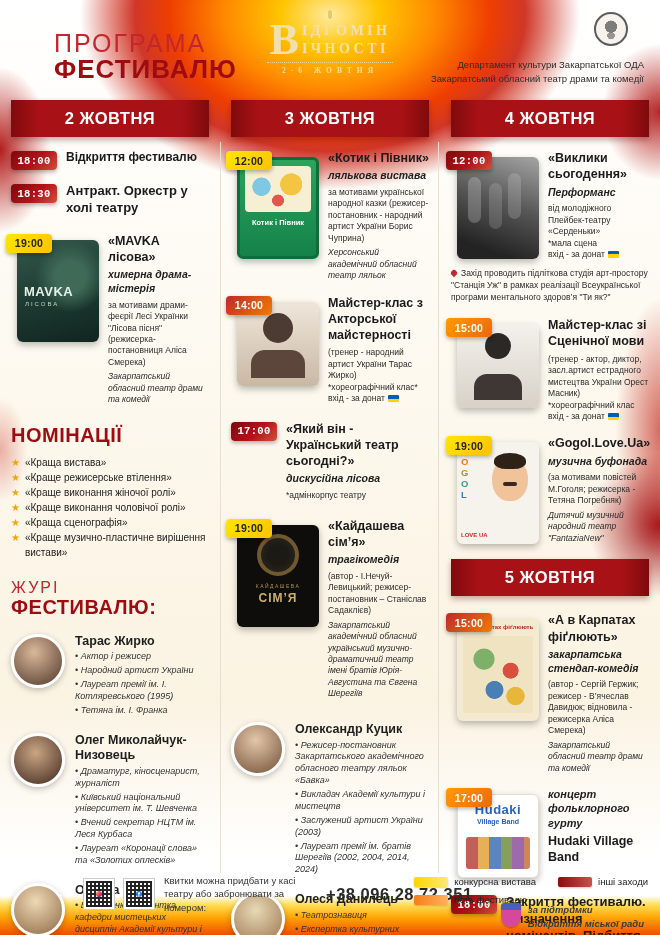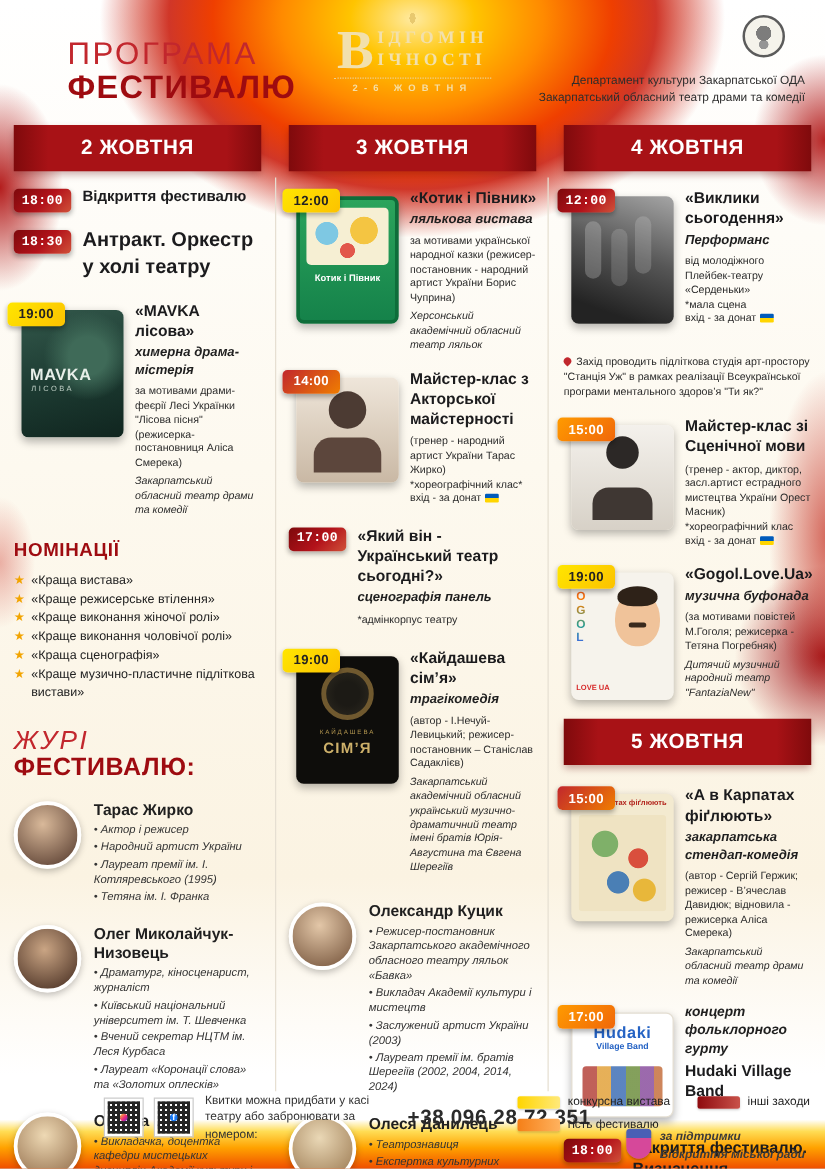--- a/index.html
+++ b/index.html
@@ -22,21 +22,21 @@
   .page-title { position:absolute; left:26px; top:30px; line-height:1.05;margin-left:28px; }
   .pt1 { font-size:25px; letter-spacing:2px; color:#c2272d; }
   .pt2 { font-size:26px; font-weight:800; letter-spacing:1px; color:#9e0b10; }
   .logo { position:absolute; left:50%; top:8px; transform:translateX(-50%); width:190px; text-align:center; }
   .feather { width:10px; height:12px; margin:0 auto 1px; background:radial-gradient(ellipse 4px 7px at 50% 55%, #e8c96f 60%, transparent 62%); }
   .logo-row { display:flex; justify-content:center; align-items:center; gap:3px; font-family:"Liberation Serif","DejaVu Serif",serif; }
   .logo-b { font-size:44px; line-height:.85; font-weight:700; color:#f2e0ac; }
   .logo-words { text-align:left; color:#f2e0ac; }
   .lw { font-size:14px; letter-spacing:3.5px; line-height:1.25; font-weight:600; }
   .logo-decor { width:126px; margin:4px auto 3px; border-top:1px dotted #ecd295; }
-  .logo-dates { font-size:7.5px; letter-spacing:5px; color:#f5dfa6; font-weight:700; }
+  .logo-dates { font-size:7.5px; letter-spacing:5px; color:#f5dfa6; font-weight:700;font-family:Liberation Serif, serif; }
   .org { position:absolute; right:16px; top:58px; text-align:right; font-size:9.5px; line-height:1.5; color:#2d2d2d;margin-left:21px; }
   .emblem { position:absolute; right:32px; top:12px; width:34px; height:34px; border:2px solid #4a4a4a; border-radius:50%;
     background:radial-gradient(circle at 50% 42%, #6f6f6f 0 26%, transparent 27%), radial-gradient(circle at 50% 72%, #8a8a8a 0 14%, transparent 15%), #f5f2ea; opacity:.9; }
   
   .cols { position:absolute; top:100px; left:0; right:0; bottom:0; display:flex; }
   .col { width:220px; padding:0 11px; }
   .ribbon { height:37px; display:flex; align-items:center; justify-content:center; color:#fff; font-weight:800; font-size:16.5px; letter-spacing:.5px;
     background:linear-gradient(90deg,#7f0a0c,#a81216 14% 86%,#7f0a0c); box-shadow:0 3px 6px rgba(100,10,10,.35); }
   .badge { display:inline-flex; align-items:center; justify-content:center; min-width:46px; height:19px; padding:0 6px; border-radius:4px;
     font-weight:800; font-size:10.5px; letter-spacing:.3px; color:#fff; box-shadow:0 2px 4px rgba(0,0,0,.3); flex-shrink:0; }
@@ -53,21 +53,21 @@
   .ev-details { font-size:8.5px; margin-top:4px; line-height:1.35; color:#2b2b2b; }
   .ev-details > span { white-space:pre-line; }
   .ev-venue { font-size:8.5px; font-style:italic; margin-top:3px; line-height:1.35; color:#2b2b2b; }
   .pcol { position:relative; width:88px; flex-shrink:0; padding-top:7px; }
   .pcol .badge { position:absolute; top:0; left:-5px; z-index:2; }
   .poster { width:82px; height:102px; margin-left:6px; border-radius:6px; box-shadow:0 3px 7px rgba(0,0,0,.28); position:relative; overflow:hidden; }
   .sq { height:84px; }
   .ua-flag { display:inline-block; width:11px; height:7px; margin-left:3px; vertical-align:-1px;
     background:linear-gradient(180deg,#005bbb 0 50%,#ffd500 50% 100%); border-radius:1px; }
   .pin { display:inline-block; width:6px; height:6px; border-radius:50% 50% 50% 0; transform:rotate(-45deg); background:#c1272d; margin-right:4px; }
-  .ev-note { font-size:8.5px; line-height:1.4; margin-top:24px; color:#2b2b2b; }
+  .ev-note { font-size:8.5px; line-height:1.4; margin-top:8px; color:#2b2b2b; }
   
   .p-mavka { background:radial-gradient(circle at 65% 36%, #3f6a58 0 18%, transparent 42%), linear-gradient(165deg,#33584b,#1c3a31 55%,#10251f); }
   .mavka-t { position:absolute; left:7px; top:44px; font-size:13px; font-weight:800; color:#e8efe9; letter-spacing:.5px; }
   .mavka-s { position:absolute; left:8px; top:61px; font-size:6px; letter-spacing:2px; color:#c2d2c8; }
   .p-kotyk { background:linear-gradient(180deg,#2ba45c,#15824a); border:3px solid #0e6d3a; }
   .kotyk-art { position:absolute; left:5px; right:5px; top:6px; height:46px; border-radius:4px;
     background:radial-gradient(circle at 25% 45%, #7ec8e3 0 16%, transparent 17%), radial-gradient(circle at 70% 40%, #f4c542 0 20%, transparent 21%),
     radial-gradient(circle at 50% 75%, #e2574b 0 12%, transparent 13%), #f6efd3; }
   .kotyk-t { position:absolute; left:0; right:0; top:58px; text-align:center; font-size:7.5px; font-weight:700; color:#fff; }
   .p-photo1 { background:linear-gradient(180deg,#efe6da,#c9b8a4); }
@@ -96,26 +96,26 @@
   .karpaty-art { position:absolute; left:6px; right:6px; top:17px; bottom:8px; border-radius:3px;
     background:radial-gradient(circle at 30% 30%, #7fb069 0 14%, transparent 15%), radial-gradient(circle at 68% 45%, #d94f3d 0 12%, transparent 13%),
     radial-gradient(circle at 45% 70%, #4a7fb5 0 13%, transparent 14%), radial-gradient(circle at 75% 78%, #e8b73a 0 11%, transparent 12%), #efe3c2; }
   .p-hudaki { background:#fff; border:1px solid #e4ded2; }
   .hudaki-w { position:absolute; top:7px; left:0; right:0; text-align:center; font-size:13px; font-weight:900; letter-spacing:.5px; color:#2563c4; }
   .hudaki-s { position:absolute; top:23px; left:0; right:0; text-align:center; font-size:7px; font-weight:700; color:#2563c4; }
   .hudaki-figs { position:absolute; left:8px; right:8px; bottom:8px; height:32px; border-radius:3px; opacity:.85;
     background:linear-gradient(90deg,#b5443c 0 18%,#e2a23b 18% 36%,#3f6fb5 36% 54%,#6e8f3f 54% 72%,#8a4f9e 72% 90%,#c5703f 90% 100%); }
   
   .nom { margin-top:18px; }
-  .nom-title { font-size:15px; font-weight:800; color:#9e0b10; letter-spacing:.5px; }
+  .nom-title { font-size:20px; font-weight:800; color:#9e0b10; letter-spacing:.5px; }
   .nom-list { margin-top:8px; }
   .nom-item { display:flex; gap:5px; font-size:10px; line-height:1.5; color:#222; }
   .star { color:#f2a400; font-size:10px; line-height:1.5; }
   .jury-head { margin-top:20px; line-height:1.05; }
-  .jh1 { font-size:21px; letter-spacing:2px; color:#c2272d;font-style:italic; }
+  .jh1 { font-size:16px; letter-spacing:2px; color:#c2272d; }
   .jh2 { font-size:20px; font-weight:800; color:#9e0b10; letter-spacing:.5px; }
   .jury-member { display:flex; gap:10px; margin-top:16px; }
   .avatar { width:54px; height:54px; border-radius:50%; border:3px solid #fff; box-shadow:0 2px 6px rgba(0,0,0,.25); flex-shrink:0; }
   .av1 { background:radial-gradient(circle at 42% 32%, #d9b99a, #6e5242 78%); }
   .av2 { background:radial-gradient(circle at 45% 35%, #caa584, #5e4333 78%); }
   .av3 { background:radial-gradient(circle at 45% 32%, #eed9b4, #a3815e 78%); }
   .av4 { background:radial-gradient(circle at 45% 32%, #e3c7a8, #8a6a50 78%); }
   .av5 { background:radial-gradient(circle at 45% 32%, #ead8b6, #a98a63 78%); }
   .jury-name { font-weight:800; font-size:12.5px; line-height:1.25; }
   .jb { font-size:9px; font-style:italic; line-height:1.32; margin-top:2px; color:#333; }
@@ -173,21 +173,21 @@
     <div class="col">
       <div class="ribbon">2 ЖОВТНЯ</div>
 
       <div class="event">
         <span class="badge b-red">18:00</span>
         <div class="ev-title" style="font-size:12px">Відкриття фестивалю</div>
       </div>
 
       <div class="event">
         <span class="badge b-red">18:30</span>
-        <div class="ev-title" style="font-size:16px">Антракт. Оркестр у холі театру</div>
+        <div class="ev-title" style="font-size:13px">Антракт. Оркестр у холі театру</div>
       </div>
 
       <div class="event" style="margin-top:16px">
         <div class="pcol">
           <span class="badge b-yellow">19:00</span>
           <div class="poster p-mavka">
             <div class="mavka-t">MAVKA</div>
             <div class="mavka-s">ЛІСОВА</div>
           </div>
         </div>
@@ -217,21 +217,21 @@
           <div class="nom-item">
               <span class="star">★</span>
               <span>«Краще виконання чоловічої ролі»</span>
             </div>
           <div class="nom-item">
               <span class="star">★</span>
               <span>«Краща сценографія»</span>
             </div>
           <div class="nom-item">
               <span class="star">★</span>
-              <span>«Краще музично-пластичне підліткова вистави»</span>
+              <span>«Краще музично-пластичне вирішення вистави»</span>
             </div>
         </div>
       </div>
 
       <div class="jury-head">
         <div class="jh1">ЖУРІ</div>
         <div class="jh2">ФЕСТИВАЛЮ:</div>
       </div>
 
       <div class="jury-member">
@@ -295,21 +295,21 @@
           <div class="ev-details"><span>(тренер - народний артист України Тарас Жирко)
 *хореографічний клас*
 вхід - за донат</span><span class="ua-flag"></span></div>
         </div>
       </div>
 
       <div class="event" style="margin-top:16px">
         <span class="badge b-red">17:00</span>
         <div class="ev-body">
           <div class="ev-title">«Який він - Український театр сьогодні?»</div>
-          <div class="ev-subtitle">сценографія панель</div>
+          <div class="ev-subtitle">дискусійна лісова</div>
           <div class="ev-details"><span>*адмінкорпус театру</span></div>
         </div>
       </div>
 
       <div class="event" style="margin-top:16px">
         <div class="pcol">
           <span class="badge b-yellow">19:00</span>
           <div class="poster p-kaidash">
             <div class="kaidash-t">КАЙДАШЕВА</div>
             <div class="kaidash-s">СІМ’Я</div>

